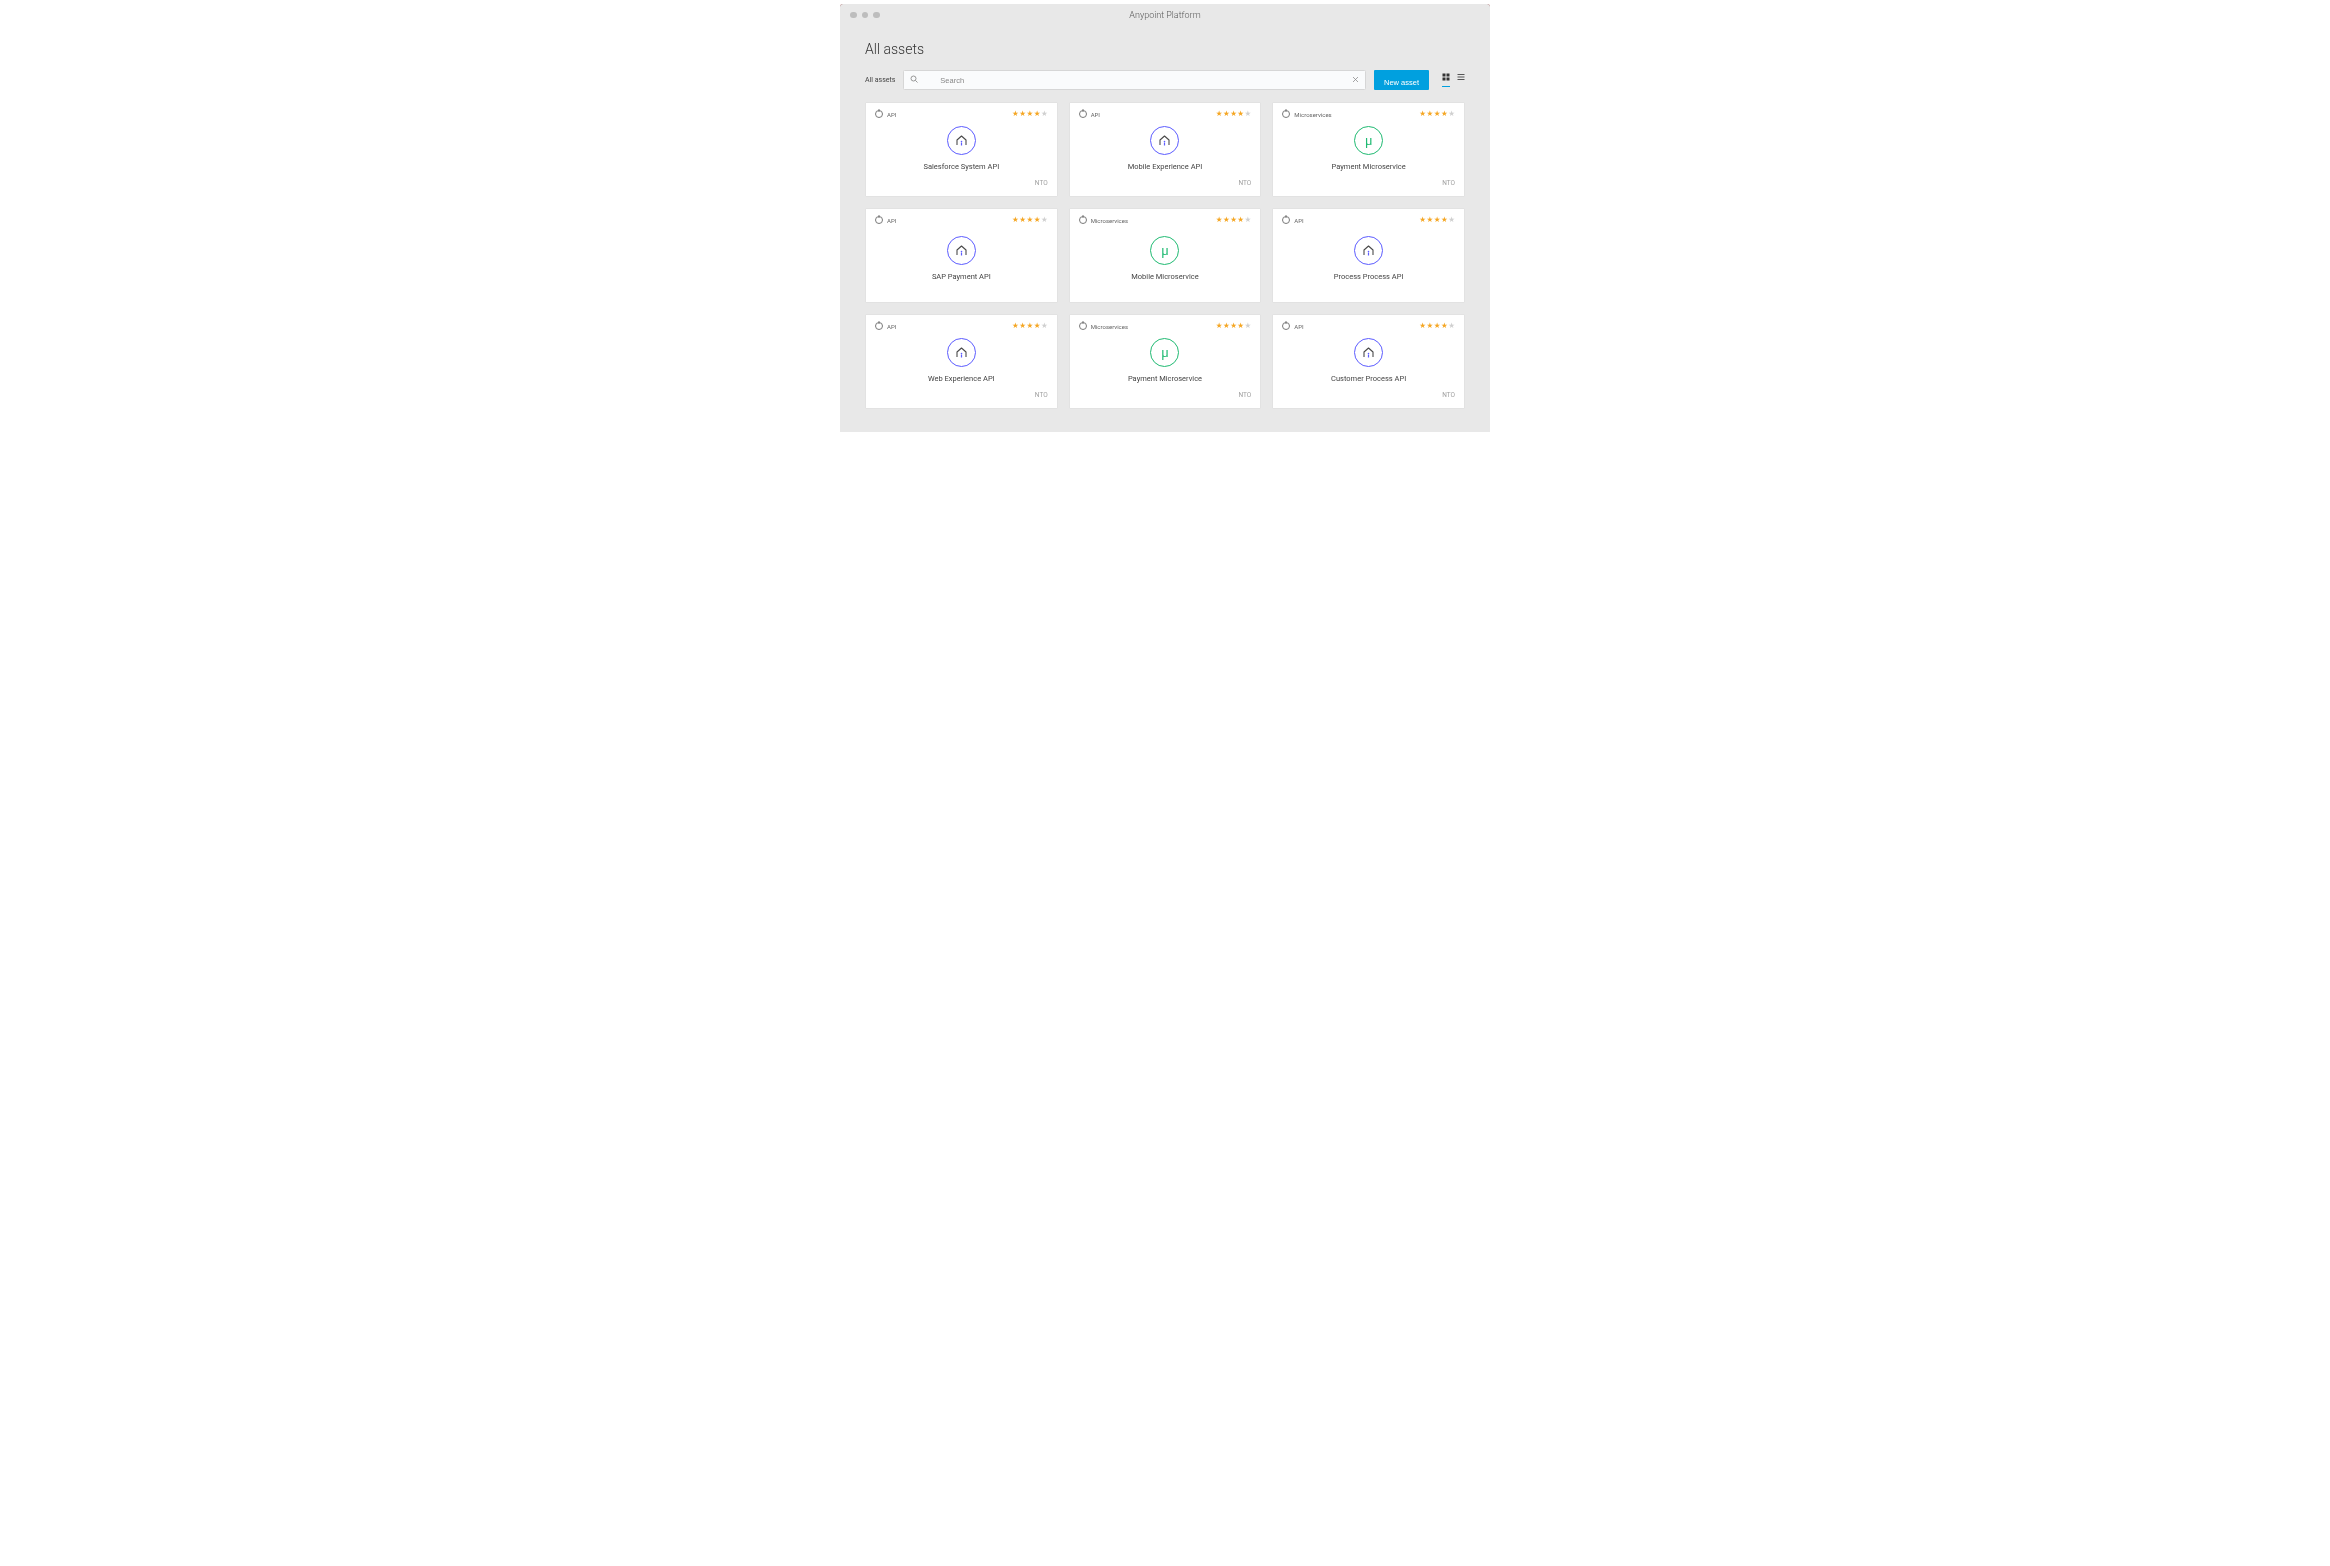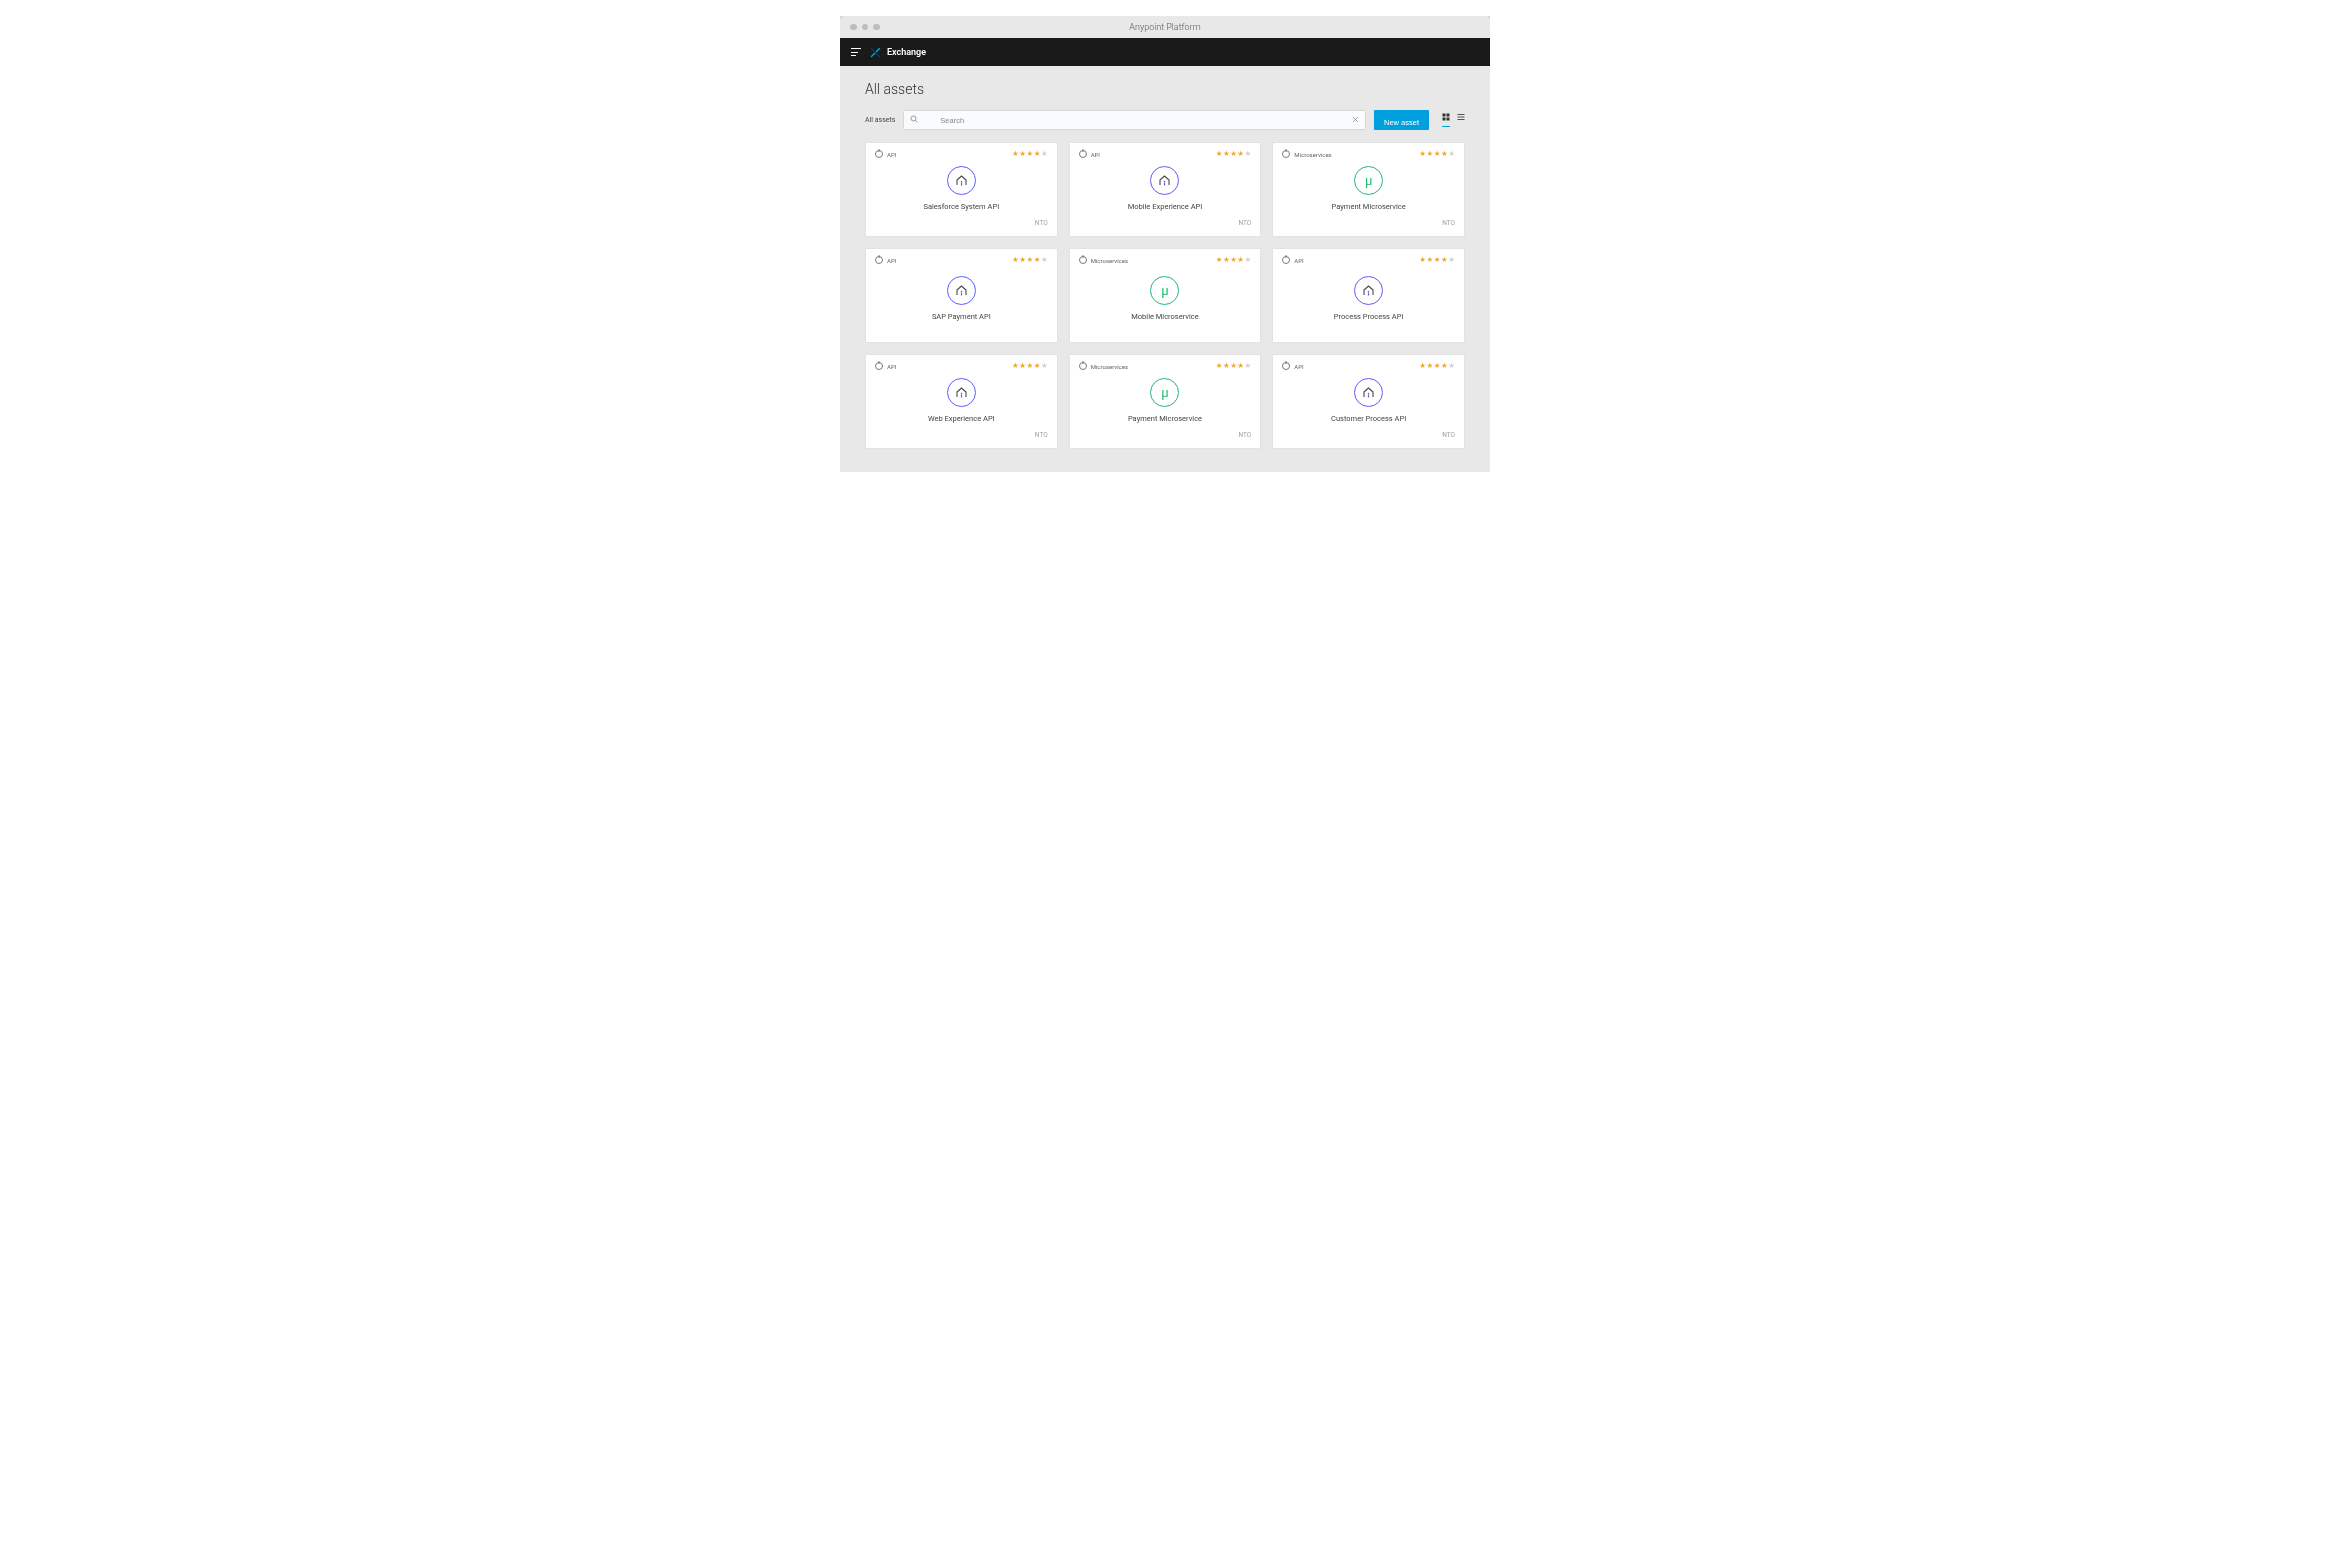--- a/index.html
+++ b/index.html
@@ -3,21 +3,21 @@
 <meta charset="utf-8">
 <style>
   * { box-sizing: border-box; margin: 0; padding: 0; }
   body {
     font-family: -apple-system, BlinkMacSystemFont, "Segoe UI", Roboto, Helvetica, Arial, sans-serif;
     background: #fff;
     color: #333;
   }
   .window {
     width: 650px;
-    margin: 16px auto;
+    margin: 4px auto;
     background: #7f1d1d;
     border-radius: 3px 3px 0 0;
     overflow: hidden;
   }
   .titlebar {
     height: 22px;
     background: #e8e8e8;
     display: flex;
     align-items: center;
     padding: 0 10px;
@@ -241,36 +241,20 @@
 
   <div class="titlebar">
     <div class="traffic-lights">
       <div class="dot"></div>
       <div class="dot"></div>
       <div class="dot"></div>
     </div>
     <div class="window-title">Anypoint Platform</div>
   </div>
 
-  <div class="app-header">
-    <div class="hamburger">
-      <span></span>
-        <span></span>
-        <span></span>
-    </div>
-    <div class="exchange-logo">
-      <span class="exchange-mark">
-        <svg width="11" height="11" viewBox="0 0 22 22">
-          <line x1="3" y1="19" x2="19" y2="3" stroke="#00a0df" stroke-width="3" stroke-linecap="round"></line>
-          <line x1="3" y1="3" x2="19" y2="19" stroke="#0a3a52" stroke-width="3" stroke-linecap="round"></line>
-        </svg>
-      </span>
-      <span class="exchange-label">Exchange</span>
-    </div>
-  </div>
 
   <div class="content">
     <h1 class="page-title">All assets</h1>
 
     <div class="toolbar">
       <div class="filter-label">All assets</div>
 
       <div class="search-wrap">
         <span class="search-icon">
           <svg width="8" height="8" viewBox="0 0 16 16" fill="none">

